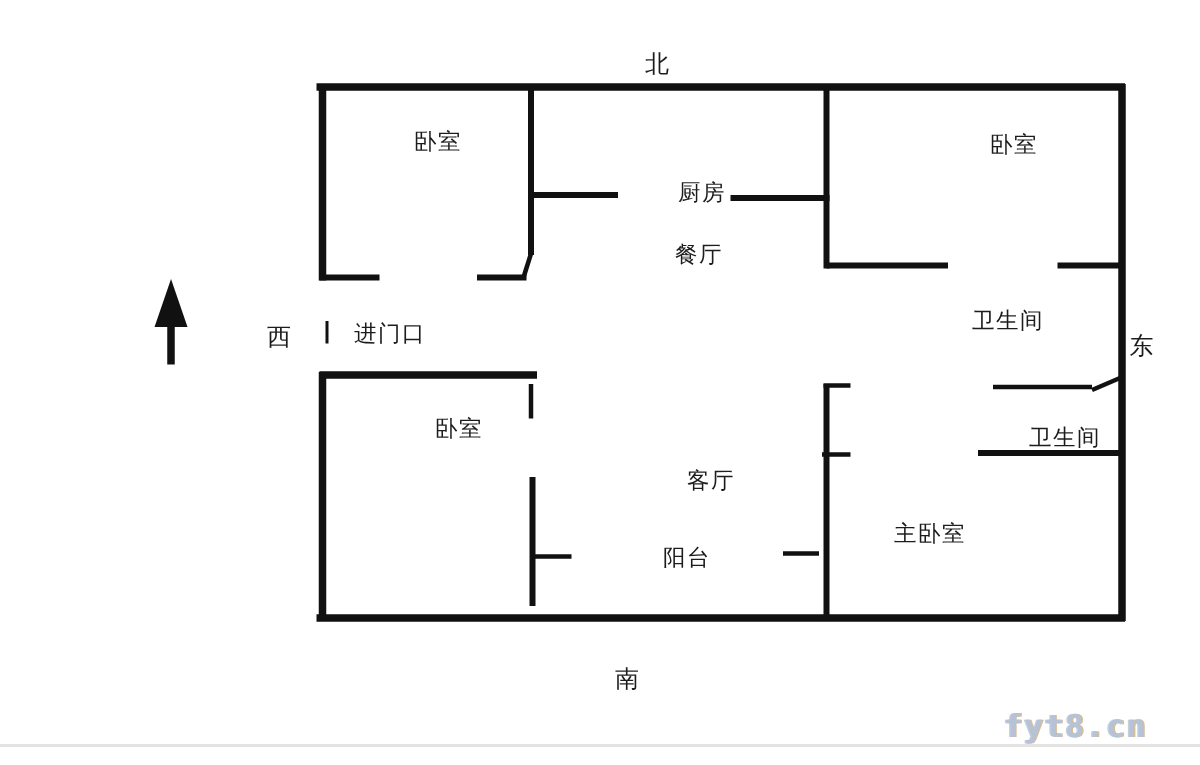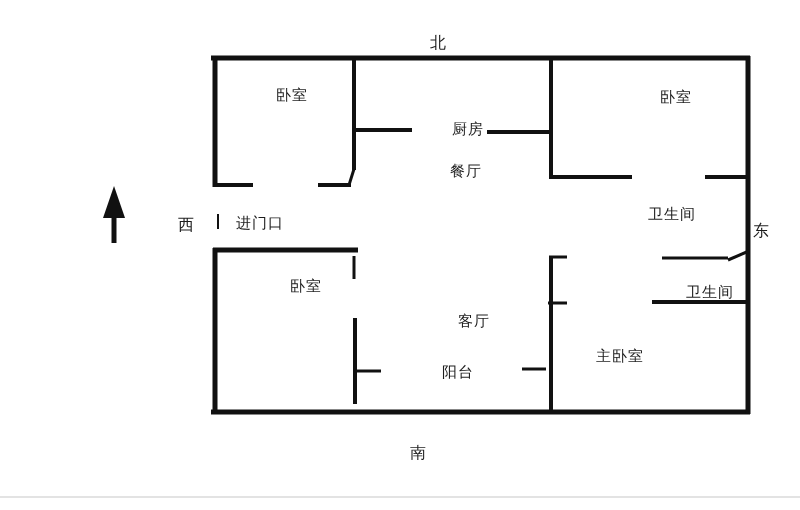--- a/index.html
+++ b/index.html
@@ -113,16 +113,17 @@
   <div class="label" style="left:466px; top:171px;font-family:Liberation Serif, serif;">餐厅</div>
   <div class="label" style="left:676px; top:97px;">卧室</div>
   <div class="label" style="left:672px; top:214px;">卫生间</div>
   <div class="label" style="left:710px; top:292px;">卫生间</div>
   <div class="label" style="left:260px; top:223px;text-align:center;">进门口</div>
   <div class="label" style="left:306px; top:286px;">卧室</div>
   <div class="label" style="left:474px; top:321px;">客厅</div>
   <div class="label" style="left:620px; top:356px;">主卧室</div>
   <div class="label" style="left:458px; top:372px;">阳台</div>
 
+  <div class="watermark" style="left:717px; top:484px;">fyt8.cn</div>
 
   <div class="bottom-artifact"></div>
 
 </div>
 
 </body></html>

